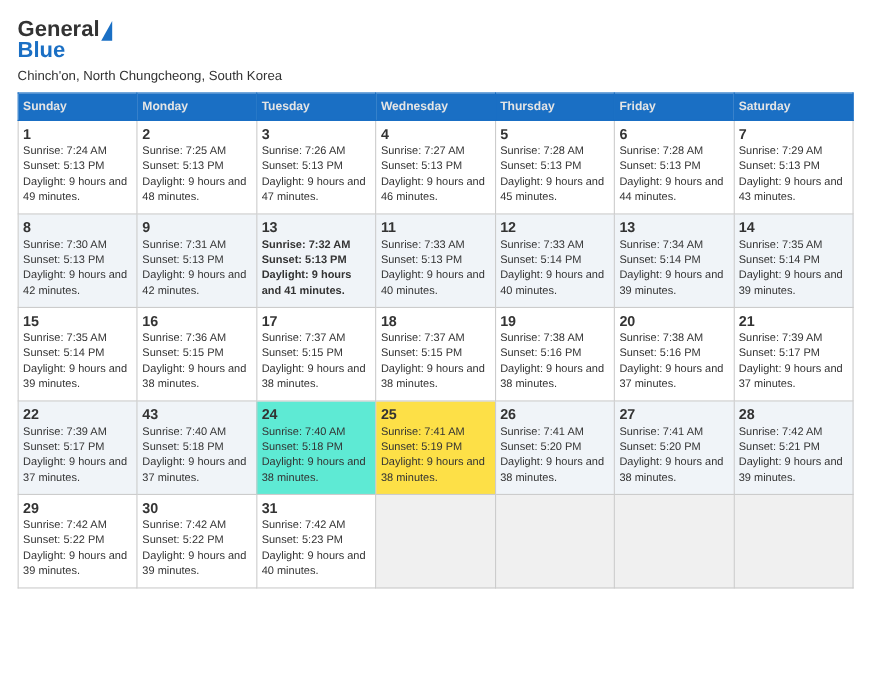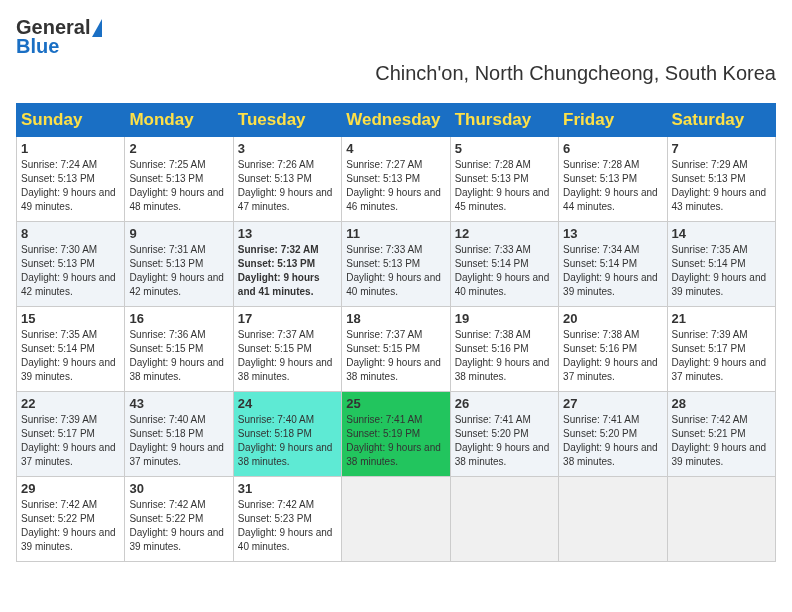--- a/index.html
+++ b/index.html
@@ -25,36 +25,36 @@
       display: flex;
       align-items: center;
     }
     .month-title {
       font-size: 32px;
       font-weight: bold;
       color: #333;
       text-align: right;
     }
     .location-title {
-      font-size: 20px;
+      font-size: 12px;
       color: #333;
-      text-align: right;
-      margin-bottom: 18px;
+      text-align: left;
+      margin-bottom: 8px;
     }
     .calendar-table {
       width: 100%;
       border-collapse: collapse;
       font-size: 11px;
     }
     .calendar-table th {
       background-color: #1a6fc4;
-      color: #fde047;
+      color: #e5e5e5;
       padding: 6px 4px;
       text-align: left;
-      font-size: 17px;
+      font-size: 11px;
       font-weight: bold;
       border: 1px solid #1a6fc4;
     }
     .calendar-table td {
       border: 1px solid #ccc;
       padding: 4px 4px;
       vertical-align: top;
       width: calc(100% / 7);
       height: 85px;
       background: #fff;
@@ -250,21 +250,21 @@
           <div class="day-info" style="white-space: pre-line;">Sunrise: 7:40 AM
 Sunset: 5:18 PM
 Daylight: 9 hours and 37 minutes.</div>
         </td>
         <td style="background-color: #5eead4;">
           <span class="day-number">24</span>
           <div class="day-info" style="white-space: pre-line;">Sunrise: 7:40 AM
 Sunset: 5:18 PM
 Daylight: 9 hours and 38 minutes.</div>
         </td>
-        <td style="background-color: #22c55e;">
+        <td style="background-color: #fde047;">
           <span class="day-number">25</span>
           <div class="day-info" style="white-space: pre-line;">Sunrise: 7:41 AM
 Sunset: 5:19 PM
 Daylight: 9 hours and 38 minutes.</div>
         </td>
         <td style="background-color: rgb(240, 244, 248);">
           <span class="day-number">26</span>
           <div class="day-info" style="white-space: pre-line;">Sunrise: 7:41 AM
 Sunset: 5:20 PM
 Daylight: 9 hours and 38 minutes.</div>

